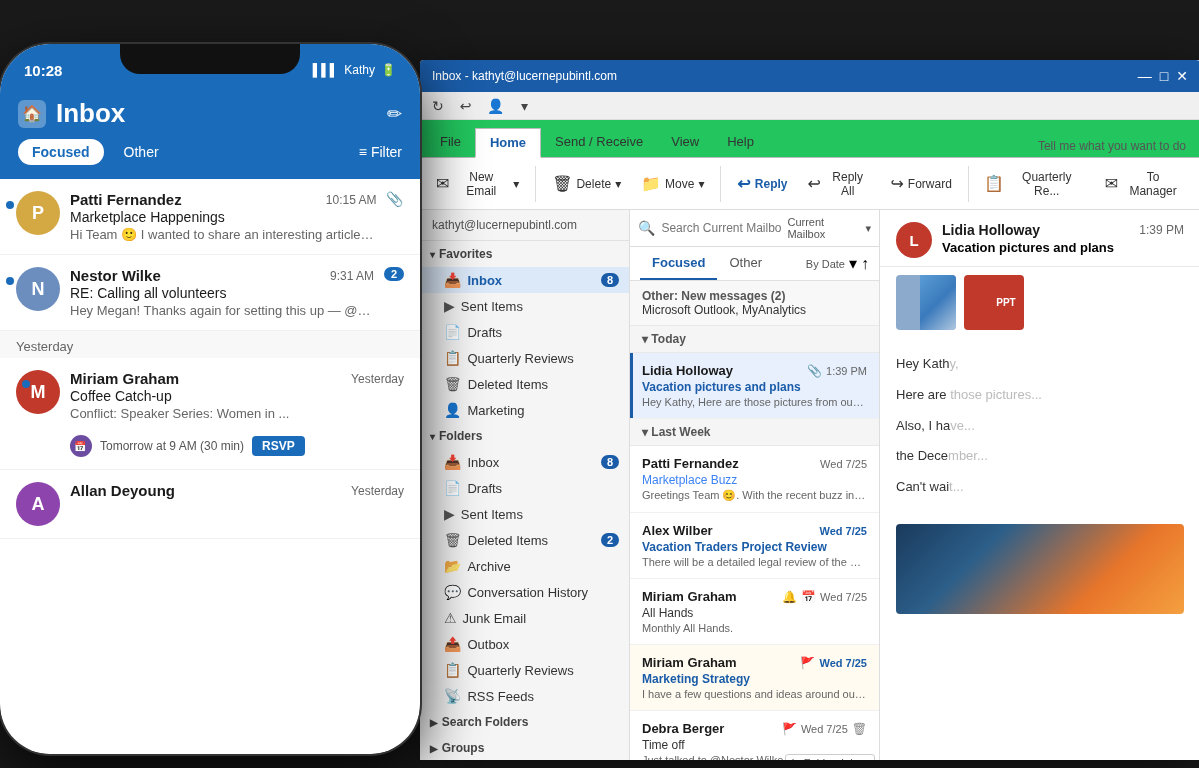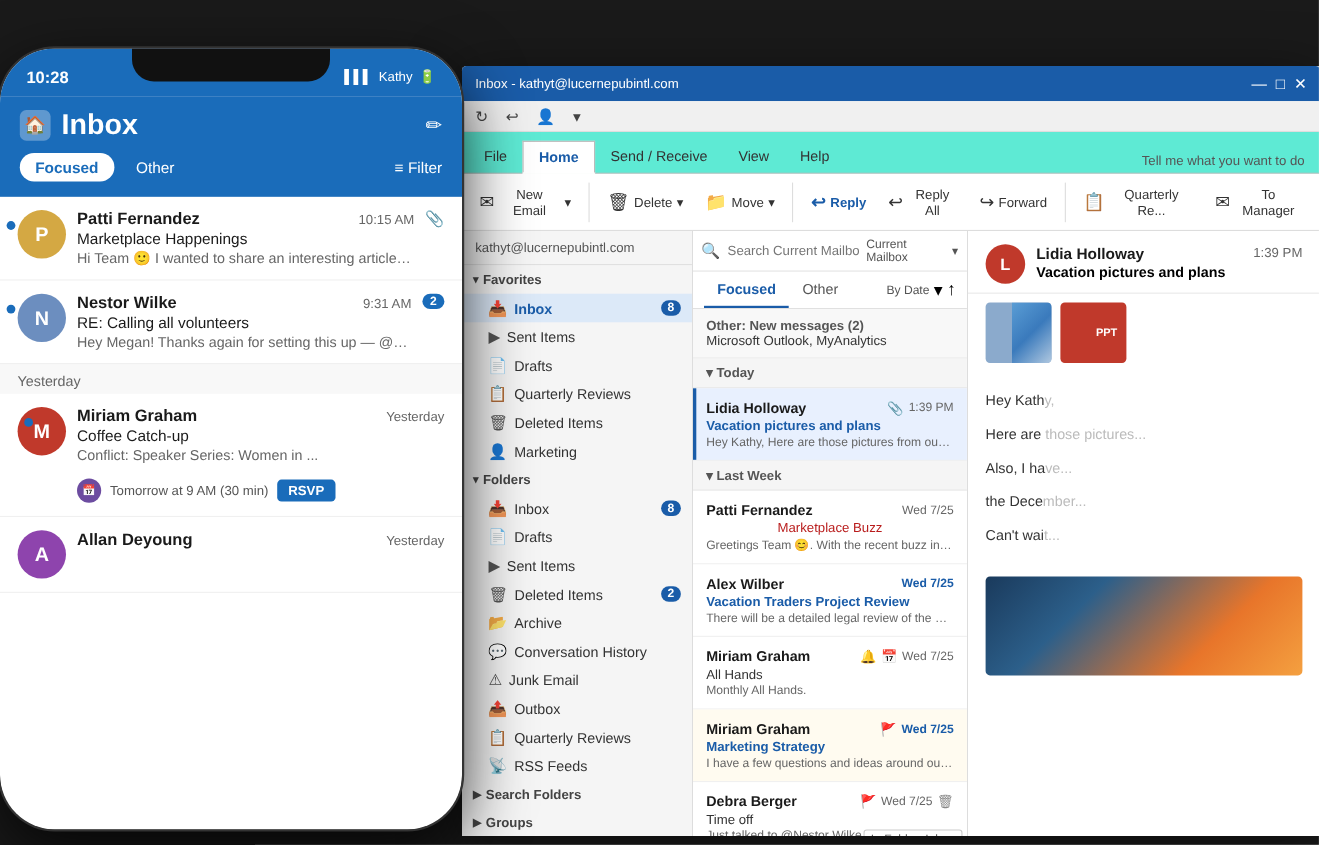--- a/index.html
+++ b/index.html
@@ -302,21 +302,21 @@
       border-bottom: 1px solid #ddd;
     }
     .ribbon-icon-btn {
       color: #444;
       font-size: 14px;
       cursor: pointer;
       padding: 2px 4px;
     }
     .ribbon-tabs {
       height: 38px;
-      background: #5eead4;
+      background: #22c55e;
       display: flex;
       align-items: flex-end;
       padding: 0 6px;
       border-bottom: 1px solid #bbb;
     }
     .ribbon-tab {
       padding: 6px 14px;
       font-size: 13px;
       cursor: pointer;
       color: #333;
@@ -971,21 +971,21 @@
         <div class="list-preview">Hey Kathy, Here are those pictures from our trip to Seattle you asked for.</div>
       </div>
 
       <div class="list-section-header">Last Week</div>
 
       <div class="list-email-item">
         <div class="list-email-row1">
           <span class="list-sender">Patti Fernandez</span>
           <span class="list-time">Wed 7/25</span>
         </div>
-        <div style="font-size:12px;color:#b91c1c;margin-top:2px;text-align:center;">Marketplace Buzz</div>
+        <div style="font-size:12px;color:#3b82f6;margin-top:2px;">Marketplace Buzz</div>
         <div class="list-preview">Greetings Team 😊. With the recent buzz in the marketplace for the XT</div>
       </div>
 
       <div class="list-email-item">
         <div class="list-email-row1">
           <span class="list-sender">Alex Wilber</span>
           <span class="list-time bold">Wed 7/25</span>
         </div>
         <div class="list-subject">Vacation Traders Project Review</div>
         <div class="list-preview">There will be a detailed legal review of the Northwind Traders project once</div>

